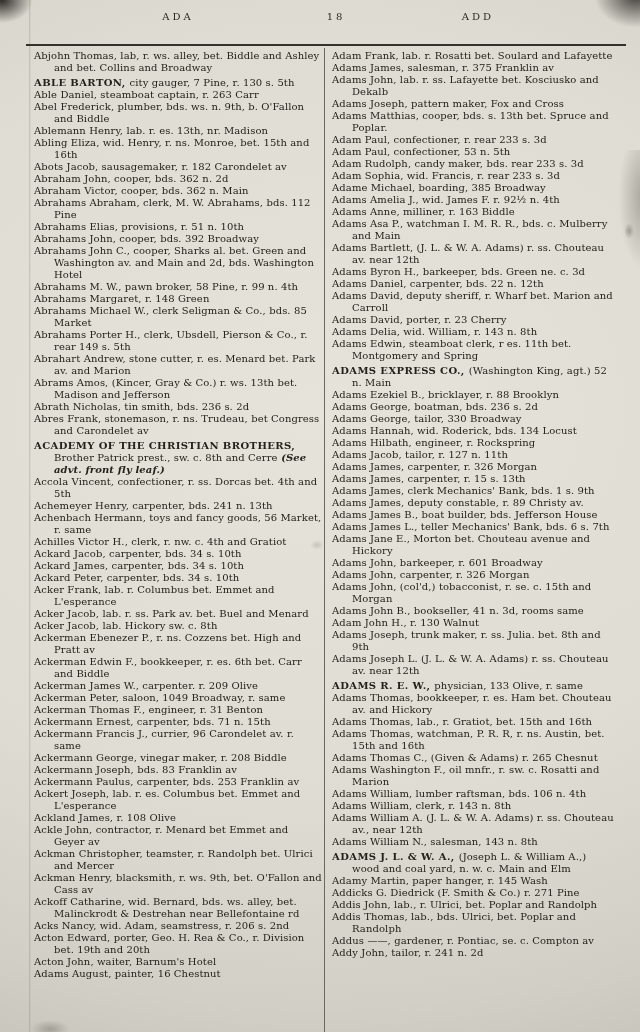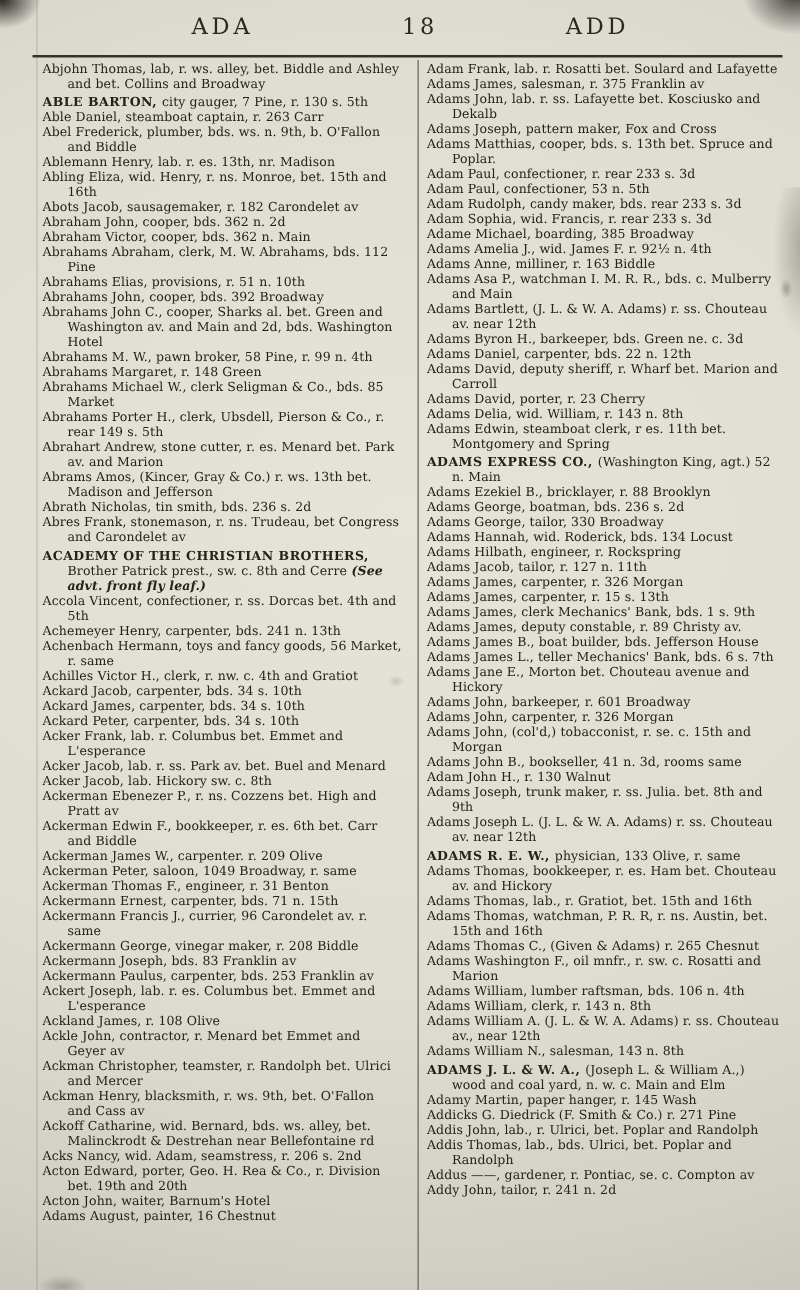--- a/index.html
+++ b/index.html
@@ -26,36 +26,36 @@
     background:radial-gradient(ellipse, rgba(40,36,30,.25), rgba(40,36,30,0) 70%);}
   .fold-line{position:absolute;top:0;bottom:0;left:29px;width:2px;
     background:linear-gradient(to right, rgba(90,85,76,.25), rgba(90,85,76,0));}
   .speck1{top:223px;right:6px;width:10px;height:16px;border-radius:50%;
     background:radial-gradient(rgba(70,64,56,.35), rgba(70,64,56,0) 70%);}
   .speck2{top:540px;left:310px;width:14px;height:10px;border-radius:50%;
     background:radial-gradient(rgba(70,64,56,.18), rgba(70,64,56,0) 70%);}
 
   .header{position:relative;height:40px;}
   .header span{
-    position:absolute;top:11px;font-size:18px;letter-spacing:3px;color:#2c2820;
+    position:absolute;top:11px;font-size:10px;letter-spacing:3px;color:#2c2820;
   }
   .guide-left{left:34px;width:288px;text-align:center;}
   .page-num{left:0;right:0;text-align:center;letter-spacing:1px;padding-left:32px;}
   .guide-right{left:334px;width:288px;text-align:center;}
   .header-rule{
     position:absolute;left:26px;right:14px;top:44px;height:0;
     border-top:2px solid #35312a;
   }
 
   .columns{
     position:absolute;top:48px;left:34px;right:16px;bottom:0;
     display:flex;overflow:hidden;
   }
   .col{width:288px;padding-top:2px;}
-  .col-left{border-right:1px solid #6d675e;padding-right:12px;}
+  .col-left{border-right:1px solid #6d675e;padding-right:2px;}
   .col-right{padding-left:7px;width:283px;}
   .entry{
     font-size:10px;line-height:12px;
     padding-left:20px;text-indent:-20px;
     color:#26221b;
     letter-spacing:.1px;
   }
   .entry.lead-bold{margin-top:3px;}
   .caps{font-weight:700;letter-spacing:.4px;text-align:center;}
   .ital{font-style:italic;font-weight:700;}

